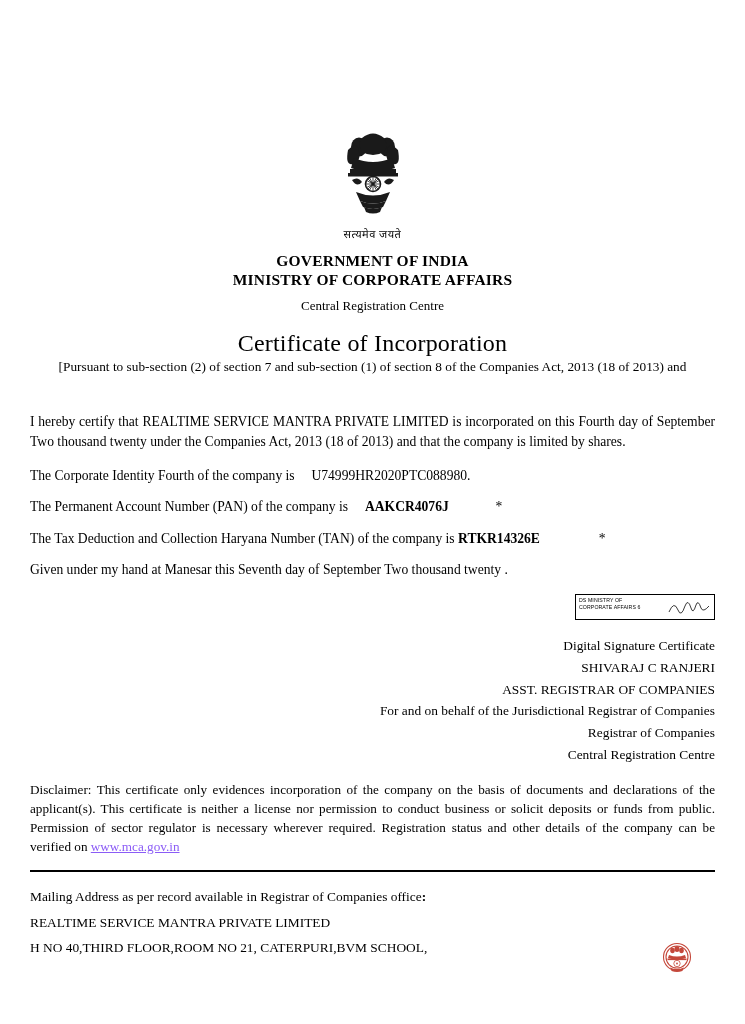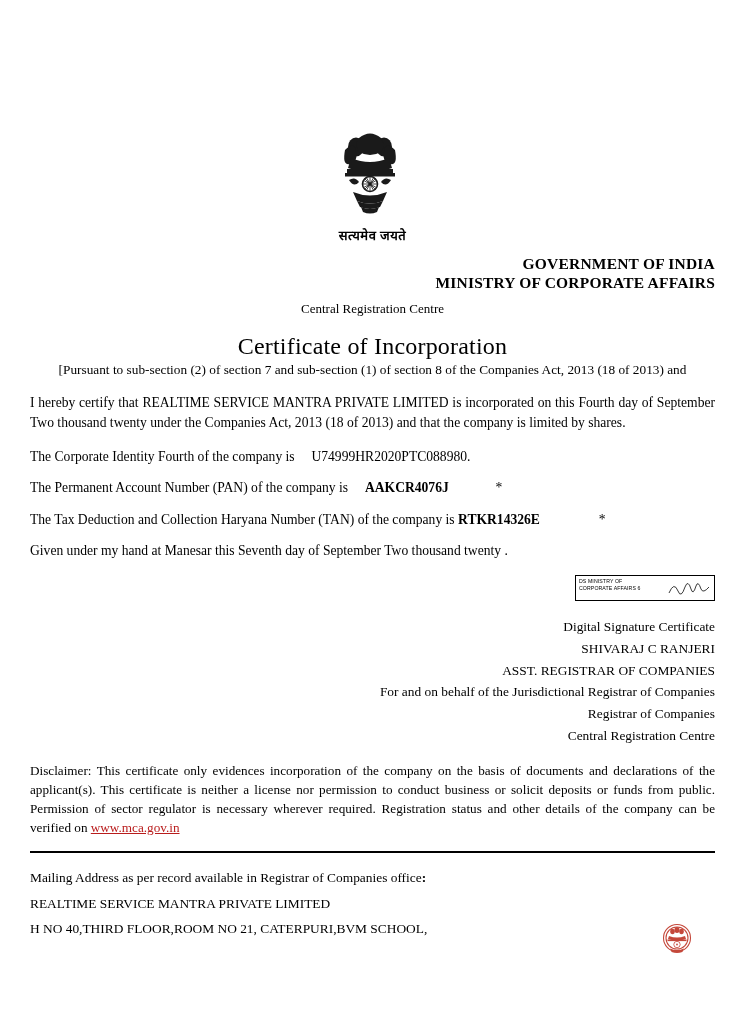--- a/index.html
+++ b/index.html
@@ -30,29 +30,28 @@
     padding-top: 128px;
   }
   .emblem {
     width: 62px;
     height: 100px;
     position: relative;
   }
   .emblem svg { display: block; }
   .emblem-motto {
     text-align: center;
-    font-size: 13px;
+    font-size: 11px;
     letter-spacing: 0.5px;
     margin-top: -2px;
-    font-weight: bold;
   }
 
   
   .gov-title {
-    text-align: right;
+    text-align: center;
     font-weight: bold;
     font-size: 15.5px;
     letter-spacing: 0.2px;
     margin-top: 10px;
     line-height: 1.25;
   }
   .crc-line {
     text-align: center;
     font-size: 13px;
     margin-top: 8px;
@@ -69,21 +68,21 @@
     font-size: 13.3px;
     margin-top: 0;
     line-height: 1.45;
     padding: 0 2px;
   }
 
   
   .body-block {
     font-size: 13.6px;
     line-height: 1.5;
-    margin-top: 14px;
+    margin-top: 36px;
     text-align: justify;
   }
   .para { margin-bottom: 13px; }
   .para.tight { margin-bottom: 11px; }
   .b { font-weight: bold; }
   .star { display: inline-block; }
   .sp-wide { display: inline-block; width: 40px; }
   .sp-wide2 { display: inline-block; width: 52px; }
 
   
@@ -119,21 +118,21 @@
   }
 
   
   .disclaimer {
     font-size: 13.2px;
     line-height: 1.45;
     margin-top: 14px;
     text-align: justify;
   }
   .disclaimer a {
-    color: #b91c1c;
+    color: #8b5cf6;
     text-decoration: underline;
   }
 
   
   .rule {
     border: none;
     border-top: 2px solid #000;
     margin: 14px 0 0 0;
   }
 

